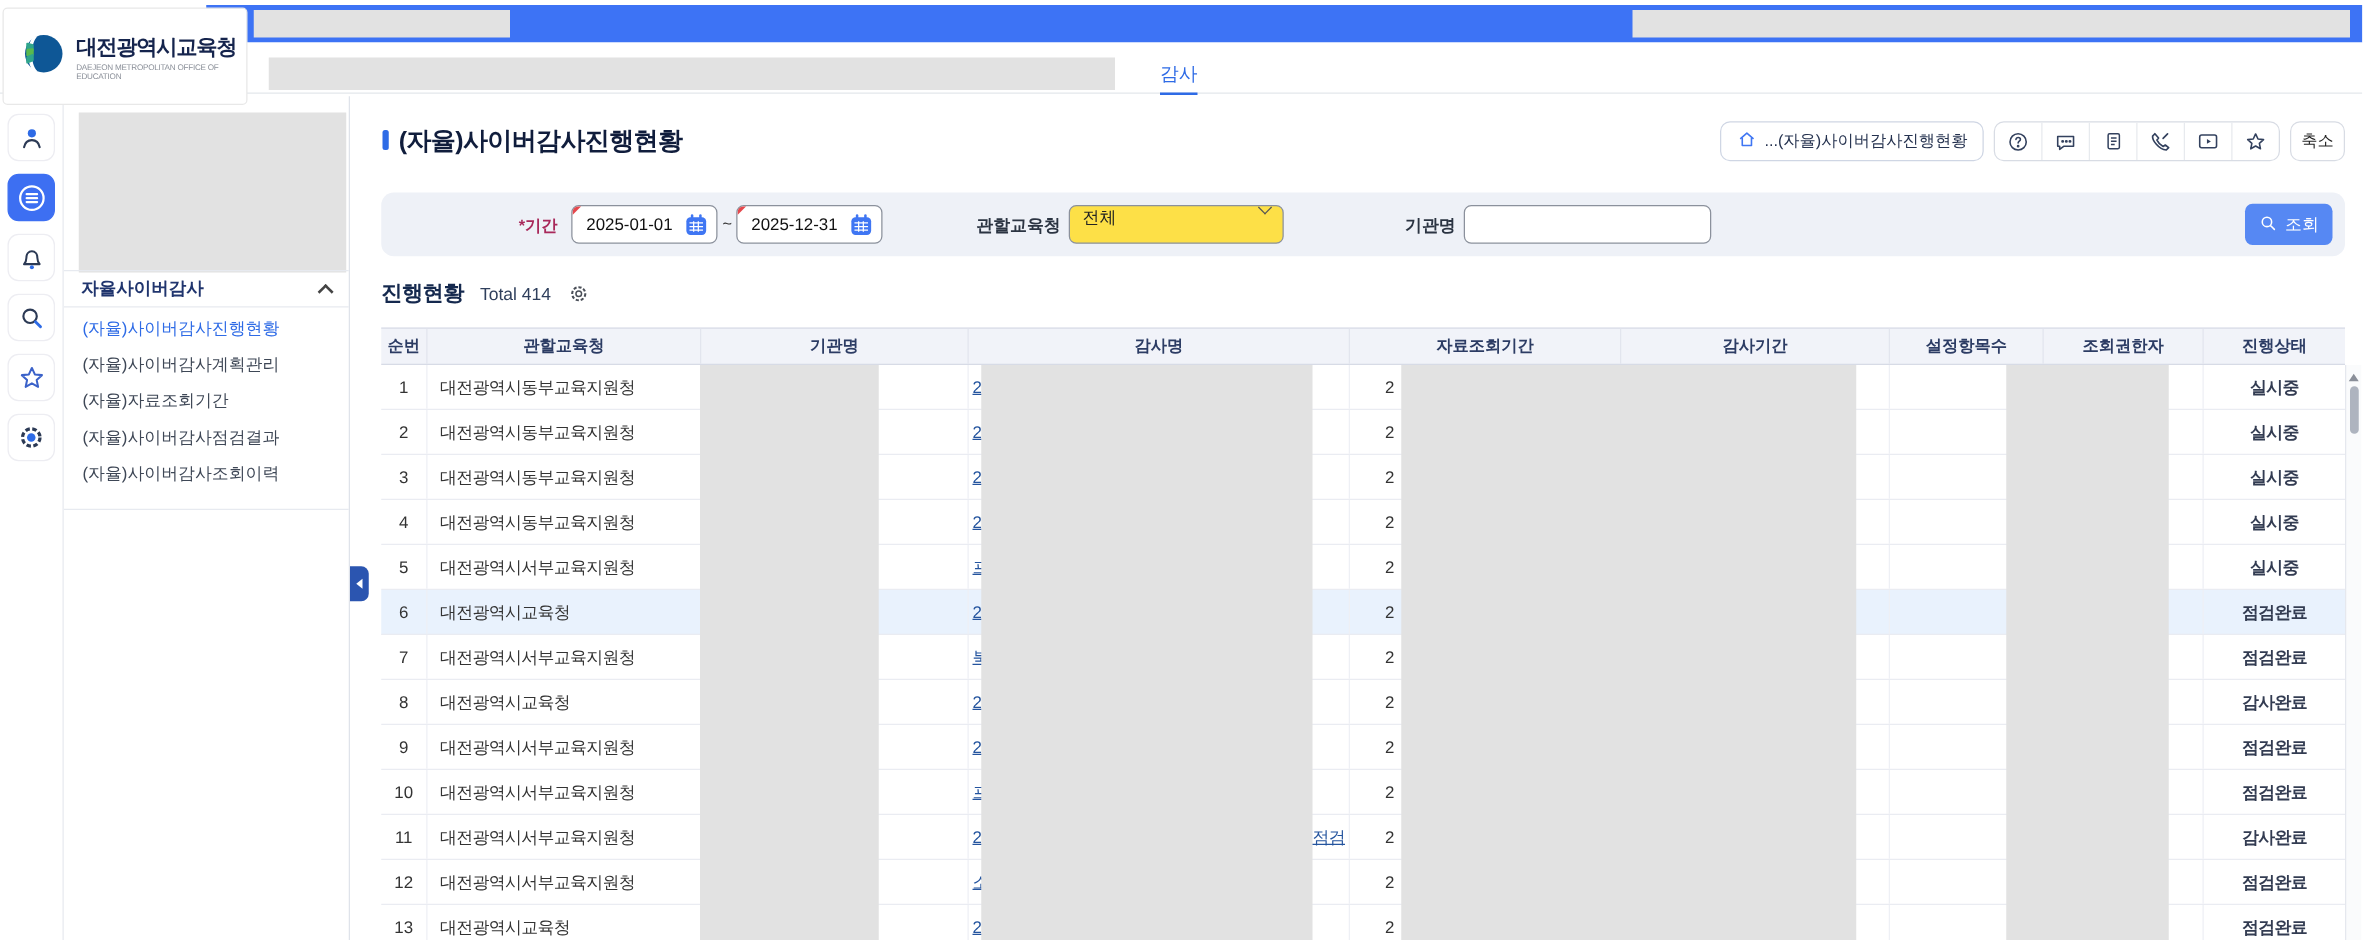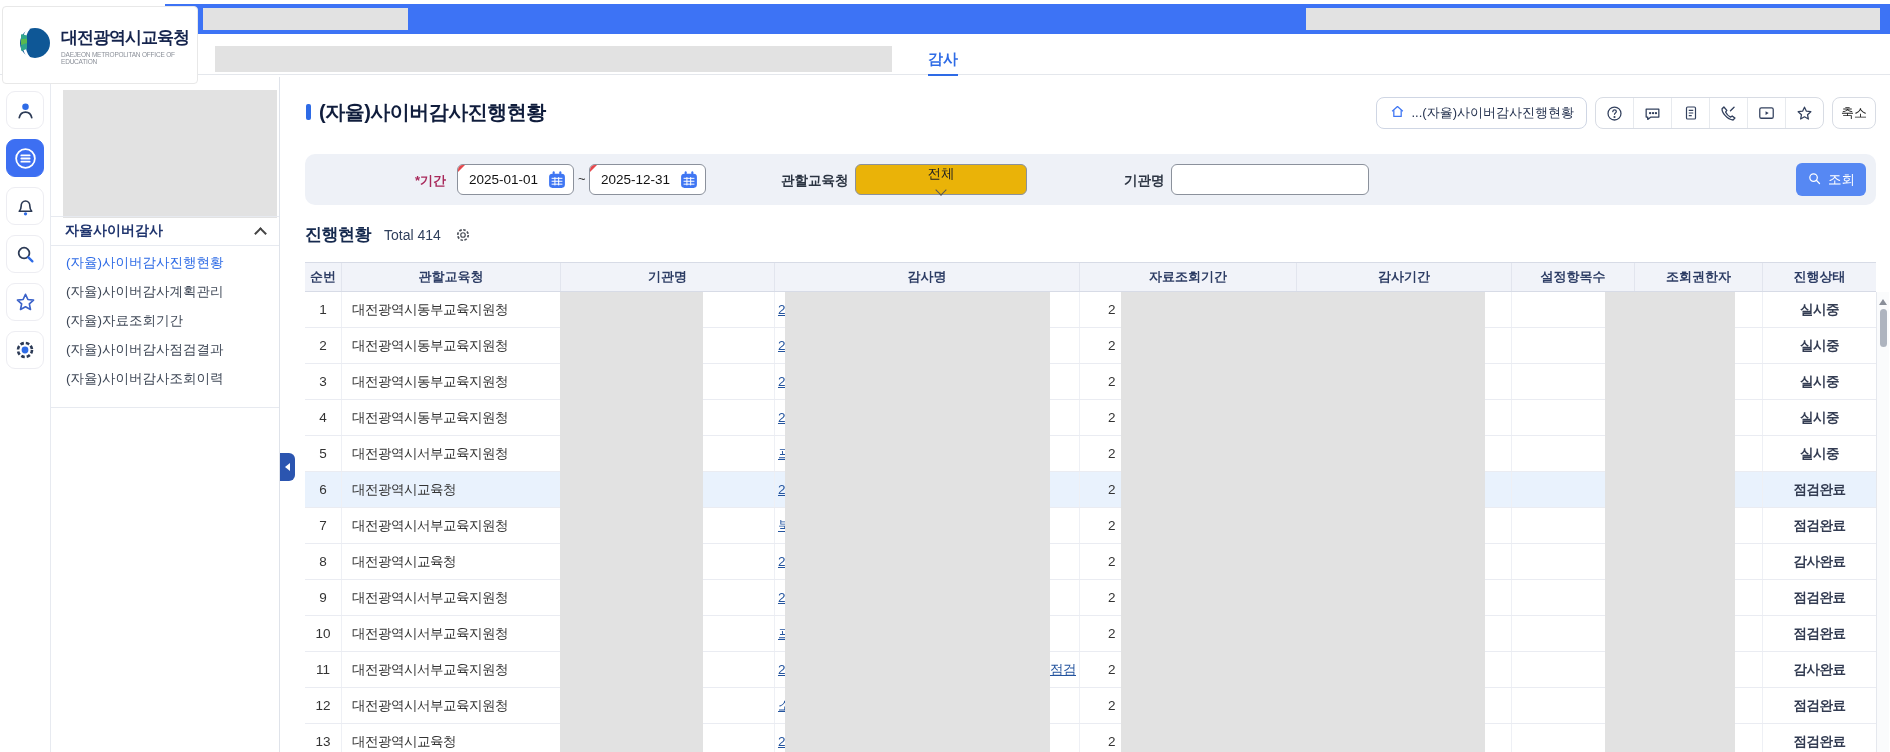--- a/index.html
+++ b/index.html
@@ -4,21 +4,21 @@
 <style>
   html,body{margin:0;padding:0;background:#fff;}
   .screen{position:relative;width:1890px;height:752px;overflow:hidden;background:#fff;
     font-family:"Liberation Sans",sans-serif;-webkit-font-smoothing:antialiased;}
   .redact{background:#e2e2e2;}
 
   
   .topbar{position:absolute;left:165px;right:0;top:4px;height:30px;background:#3d73f5;}
   .topbar-redact-a{position:absolute;left:38px;top:4px;width:205px;height:22px;}
   .topbar-redact-b{position:absolute;left:1141px;top:4px;width:574px;height:22px;}
-  .subbar{position:absolute;left:0;top:34px;width:100%;height:41px;background:#fff;border-bottom:1px solid #e4e7ec;box-sizing:border-box;font-weight:bold;}
+  .subbar{position:absolute;left:0;top:34px;width:100%;height:41px;background:#fff;border-bottom:1px solid #e4e7ec;box-sizing:border-box;}
   .subbar-redact{position:absolute;left:215px;top:12px;width:677px;height:26px;}
   .nav-tab{position:absolute;left:928px;top:16px;font-size:15px;color:#2e6be6;padding-bottom:5px;border-bottom:2px solid #2e6be6;cursor:pointer;}
   .logo-card{position:absolute;left:2px;top:6px;width:196px;height:78px;background:#fff;border:1px solid #e8e8e8;border-radius:4px;
     display:flex;align-items:center;gap:8px;padding-left:10px;box-sizing:border-box;z-index:6;}
   .logo-text .t1{font-size:17px;font-weight:bold;color:#15244d;letter-spacing:-1px;}
   .logo-text .t2{font-size:6.5px;color:#8a8f98;margin-top:2px;letter-spacing:-0.2px;}
 
   
   .rail{position:absolute;left:0;top:77px;bottom:0;width:51px;background:#fff;border-right:1px solid #e7eaf0;box-sizing:border-box;z-index:4;}
   .rail-btn{position:absolute;left:6px;width:38px;height:38px;border-radius:9px;background:#fff;border:1px solid #ededf2;
@@ -54,22 +54,22 @@
 
   
   .filterbar{position:absolute;left:25px;right:14px;top:77px;height:51px;background:#eef1f7;border-radius:10px;}
   .f-label-req{position:absolute;left:110px;top:18px;font-size:13px;font-weight:bold;color:#a8285a;}
   .f-label{position:absolute;top:18px;font-size:13.5px;color:#2b3442;font-weight:bold;}
   .date-box{position:absolute;top:10px;width:117px;height:31px;border:1px solid #8b919c;border-radius:6px;background:#fff;
     display:flex;align-items:center;box-sizing:border-box;overflow:hidden;}
   .date-box::before{content:"";position:absolute;top:0;left:0;border-top:7px solid #e5484d;border-right:7px solid transparent;}
   .date-box input{border:0;outline:0;width:80px;margin-left:9px;font-size:13.5px;color:#111;font-family:"Liberation Sans",sans-serif;background:transparent;}
   .tilde{position:absolute;left:273px;top:17px;font-size:13px;color:#333;}
-  .sel-box{position:absolute;left:550px;top:10px;width:172px;height:31px;border:1px solid #8b919c;border-radius:6px;background:#eab308;
-    display:flex;align-items:center;justify-content:space-between;padding:0 10px;font-size:13.5px;color:#222;cursor:pointer;box-sizing:border-box;flex-direction:column;}
+  .sel-box{position:absolute;left:550px;top:10px;width:172px;height:31px;border:1px solid #8b919c;border-radius:6px;background:#fde047;
+    display:flex;align-items:flex-start;justify-content:space-between;padding:0 10px;font-size:13.5px;color:#222;cursor:pointer;box-sizing:border-box;}
   .chev-down{width:7px;height:7px;border-right:1.6px solid #555;border-bottom:1.6px solid #555;transform:rotate(45deg);margin-top:-3px;}
   .txt-box{position:absolute;left:866px;top:10px;width:198px;height:31px;border:1px solid #8b919c;border-radius:6px;background:#fff;box-sizing:border-box;}
   .txt-box input{border:0;outline:0;width:100%;height:100%;padding:0 9px;font-size:13.5px;box-sizing:border-box;background:transparent;font-family:"Liberation Sans",sans-serif;}
   .search-btn{position:absolute;right:10px;top:9px;height:33px;padding:0 11px;background:#5688f3;border:0;border-radius:6px;color:#fff;
     font-size:13.5px;display:flex;align-items:center;gap:6px;cursor:pointer;font-family:"Liberation Sans",sans-serif;}
 
   
   .sect{position:absolute;left:25px;top:146px;display:flex;align-items:center;gap:13px;}
   .sect-title{font-size:17px;font-weight:bold;color:#15294e;letter-spacing:-0.5px;}
   .sect-total{font-size:14px;color:#2f3f5c;}

